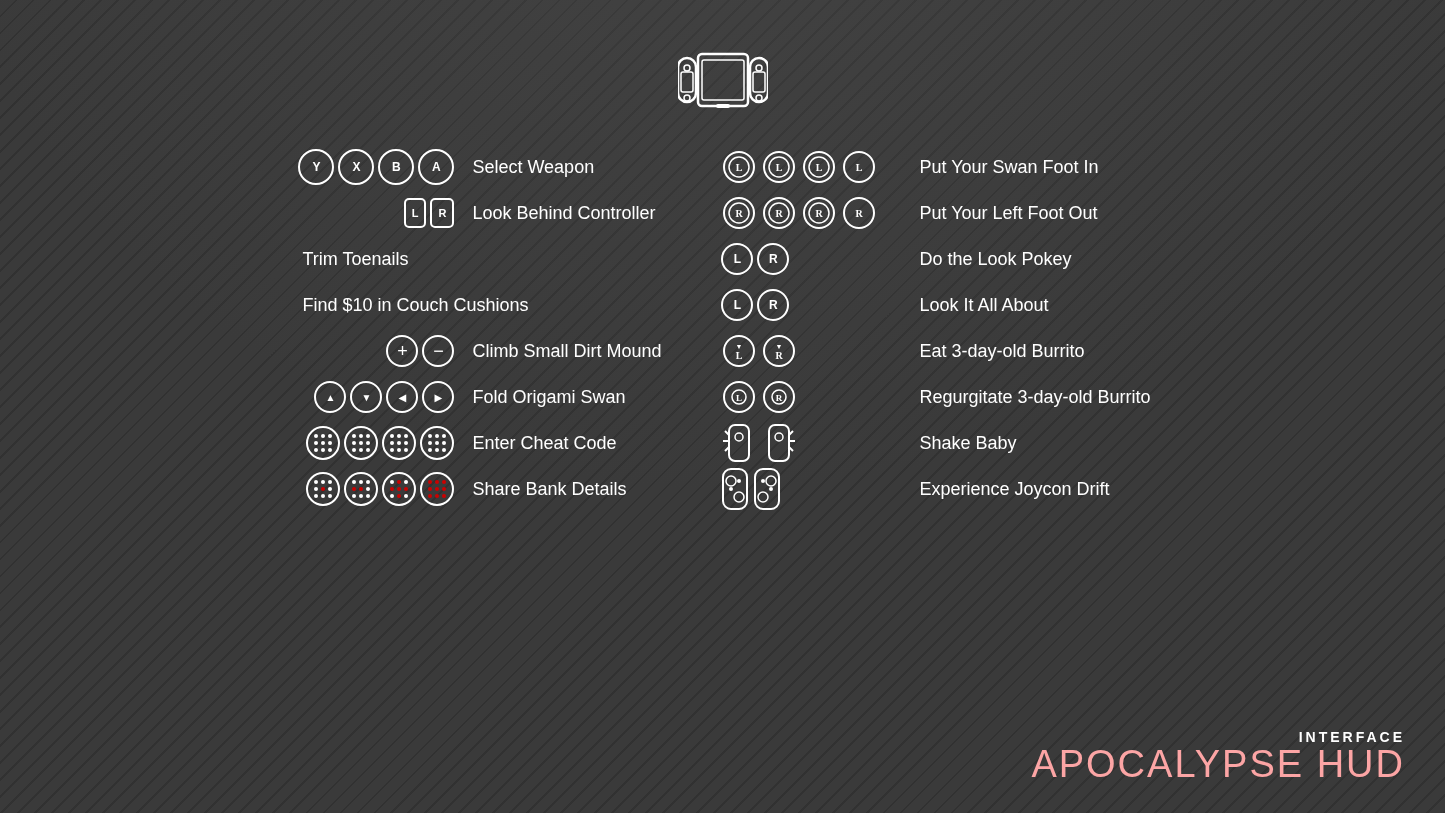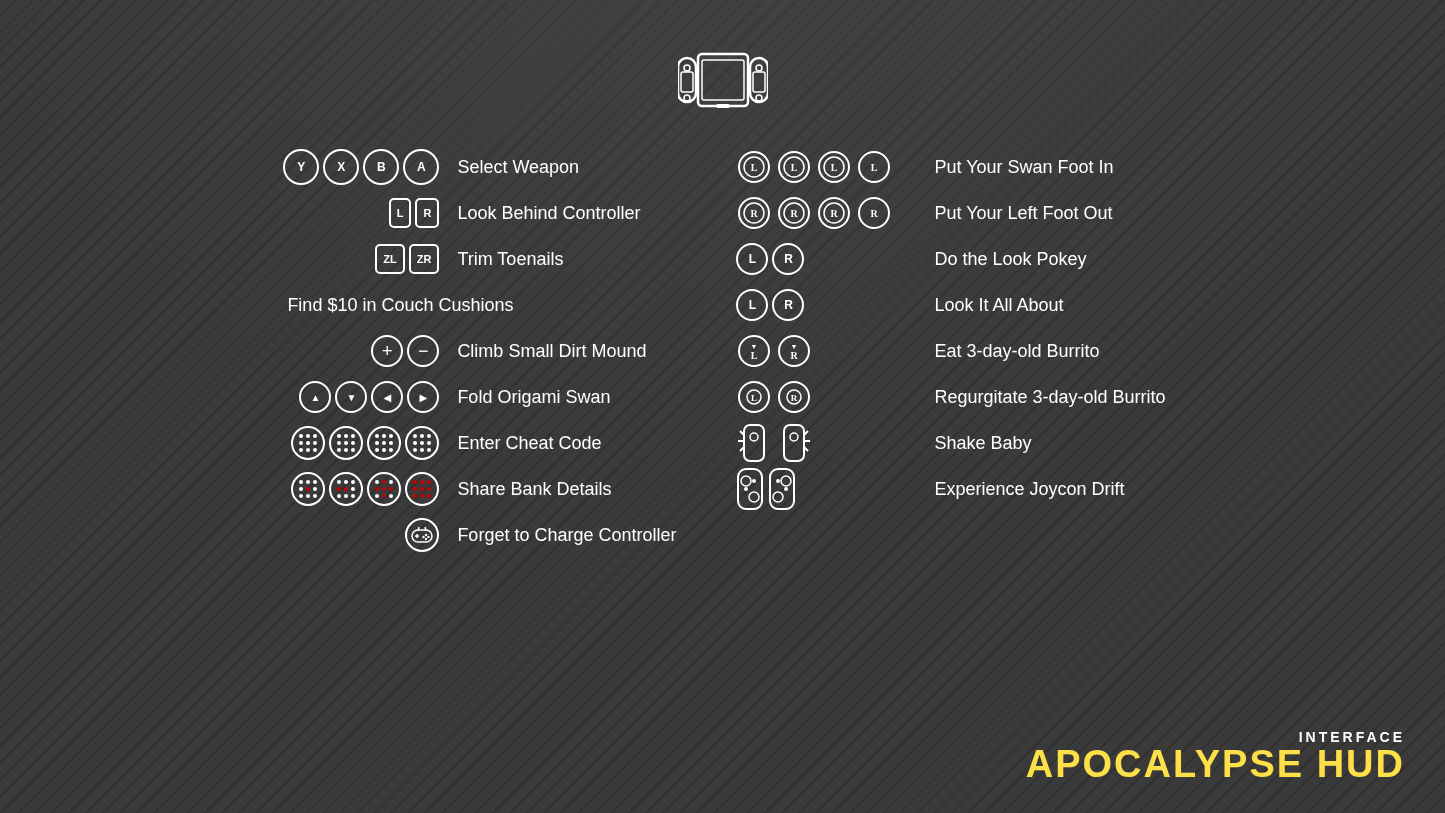--- a/index.html
+++ b/index.html
@@ -213,24 +213,24 @@
     .brand-interface {
       color: #ffffff;
       font-size: 14px;
       font-family: Arial, sans-serif;
       font-weight: 700;
       letter-spacing: 3px;
       text-transform: uppercase;
     }
 
     .brand-title {
-      color: #fde047;
+      color: #fca5a5;
       font-size: 38px;
       font-family: 'Arial Black', Arial, sans-serif;
-      font-weight: 700;
+      font-weight: 400;
       letter-spacing: 2px;
       text-transform: uppercase;
       line-height: 1;
     }
 
   </style>
 </head>
 <body>
 
 <div class="bg-stripes"></div>
@@ -274,24 +274,20 @@
 
       <div class="control-row">
         <div class="control-icons">
           <div class="btn-rect">L</div>
           <div class="btn-rect">R</div>
         </div>
         <span class="control-label">Look Behind Controller</span>
       </div>
 
       <div class="control-row">
-        <div class="control-icons">
-          <div class="btn-rect">ZL</div>
-          <div class="btn-rect">ZR</div>
-        </div>
         <span class="control-label">Trim Toenails</span>
       </div>
 
       <div class="control-row">
         <span class="control-label">Find $10 in Couch Cushions</span>
       </div>
 
       <div class="control-row">
         <div class="control-icons">
           <div class="btn-plus">+</div>
@@ -419,38 +415,20 @@
                 <div class="dot dot-red"></div>
               <div class="dot dot-red"></div>
                 <div class="dot dot-red"></div>
                 <div class="dot dot-red"></div>
             </div>
           </div>
         </div>
         <span class="control-label">Share Bank Details</span>
       </div>
 
-      <div class="control-row">
-        <div class="control-icons">
-          <div class="btn-controller">
-            <svg width="22" height="18" viewBox="0 0 22 18" fill="none">
-              <rect x="1" y="4" width="20" height="12" rx="6" stroke="white" stroke-width="1.5" fill="none"></rect>
-              <line x1="6" y1="8" x2="6" y2="12" stroke="white" stroke-width="1.5"></line>
-              <line x1="4" y1="10" x2="8" y2="10" stroke="white" stroke-width="1.5"></line>
-              <circle cx="15" cy="9" r="1.2" fill="white"></circle>
-              <circle cx="17.5" cy="11" r="1.2" fill="white"></circle>
-              <circle cx="12.5" cy="11" r="1.2" fill="white"></circle>
-              <circle cx="15" cy="13" r="1.2" fill="white"></circle>
-              <line x1="8" y1="1" x2="7" y2="5" stroke="white" stroke-width="1.5"></line>
-              <line x1="14" y1="1" x2="15" y2="5" stroke="white" stroke-width="1.5"></line>
-            </svg>
-          </div>
-        </div>
-        <span class="control-label">Forget to Charge Controller</span>
-      </div>
 
     </div>
 
     <div class="controls-column">
 
       <div class="control-row">
         <div class="control-icons" style="min-width:180px; justify-content:flex-start;">
 
           <svg width="36" height="36" viewBox="0 0 36 36">
             <circle cx="18" cy="18" r="15" stroke="white" stroke-width="2" fill="none"></circle>

